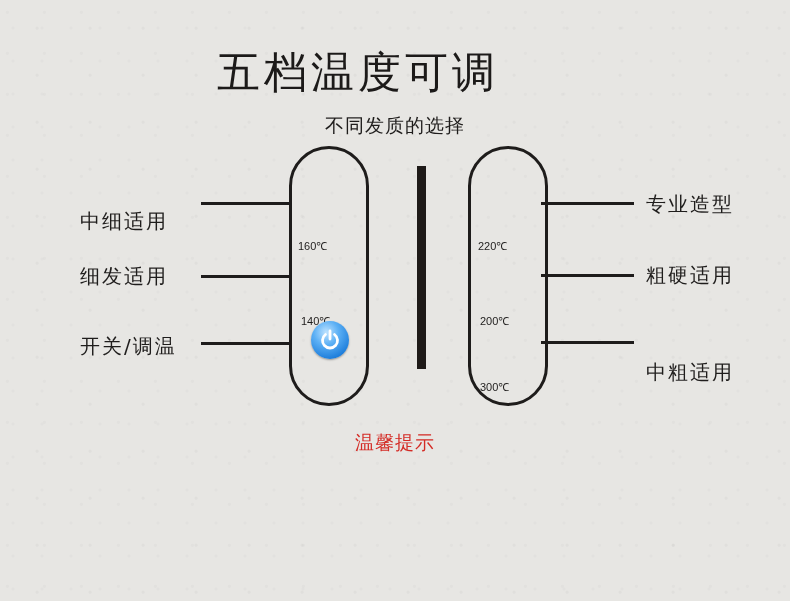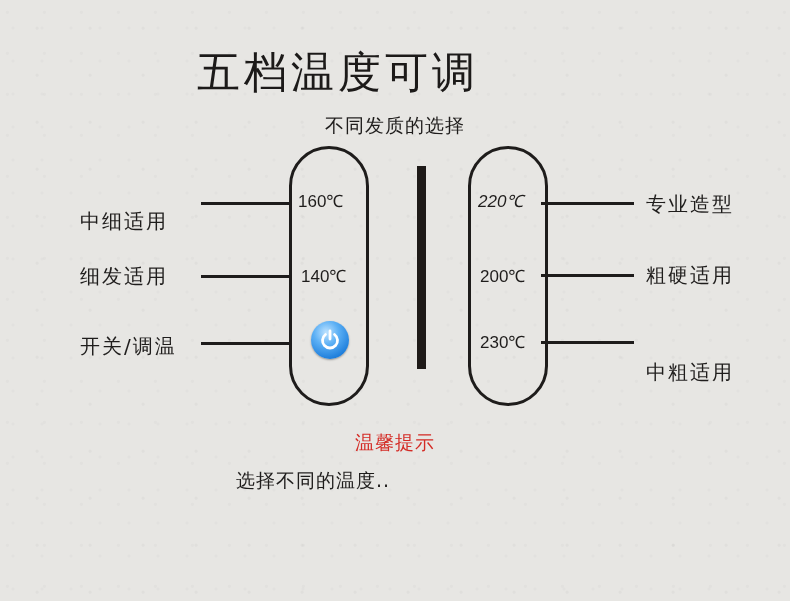--- a/index.html
+++ b/index.html
@@ -8,27 +8,27 @@
     background:#e7e6e3;
     background-image:
       radial-gradient(circle at 20% 30%, rgba(0,0,0,0.025) 0 1px, transparent 2px),
       radial-gradient(circle at 70% 60%, rgba(0,0,0,0.03) 0 1px, transparent 2px),
       radial-gradient(circle at 45% 85%, rgba(0,0,0,0.02) 0 1px, transparent 2px);
     background-size: 37px 41px, 53px 47px, 29px 33px;
     font-family:"DejaVu Sans", "Liberation Sans", sans-serif;
     color:#1f1d1c;
   }
   .abs { position:absolute; }
-  .title { left:0; width:676px; top:44px; text-align:center; font-size:43px; letter-spacing:4px; color:#1c1a19; line-height:56px; }
+  .title { left:0; width:676px; top:44px; text-align:center; font-size:43px; letter-spacing:4px; color:#1c1a19; line-height:56px;padding-left:20px; }
   .subtitle { left:0; width:790px; top:112px; text-align:center; font-size:19px; letter-spacing:1px; line-height:26px; }
   .capsule { border:3px solid #1e1c1b; border-radius:40px; box-sizing:border-box; }
   .divider { background:#1e1a18; }
   .line { height:2.5px; background:#1e1c1b; }
   .label { font-size:20px; letter-spacing:2px; line-height:26px; white-space:nowrap; }
-  .temp { font-family:"Liberation Sans", sans-serif; font-size:17px; line-height:22px; white-space:nowrap; color:#1f1d1c; }
+  .temp { font-family:"Liberation Sans", sans-serif; font-size:11px; line-height:22px; white-space:nowrap; color:#1f1d1c;margin-top:44px; }
   .power-btn {
     width:38px; height:38px; border-radius:50%;
     background: radial-gradient(circle at 40% 30%, #bfe3ff 0%, #5cb0f5 35%, #1f7fdc 75%, #1766c0 100%);
     box-shadow: 0 1px 2px rgba(0,0,0,0.35);
     display:flex; align-items:center; justify-content:center;
   }
   .tips-title { left:0; width:790px; top:429px; text-align:center; font-size:19px; color:#d42b25; letter-spacing:1px; line-height:26px; }
   .tips { left:236px; top:467px; font-size:19px; line-height:27px; letter-spacing:1px; color:#1f1d1c; white-space:nowrap; }
 </style>
 </head>
@@ -53,28 +53,27 @@
   <svg width="24" height="24" viewBox="0 0 24 24">
     <path d="M7.5 6.5 A7.5 7.5 0 1 0 16.5 6.5" fill="none" stroke="#ffffff" stroke-width="2.8" stroke-linecap="round"></path>
     <line x1="12" y1="3" x2="12" y2="11" stroke="#ffffff" stroke-width="2.8" stroke-linecap="round"></line>
   </svg>
 </div>
 
 <div class="abs divider" style="left:417px;top:166px;width:9px;height:203px;"></div>
 
 <div class="abs capsule" style="left:468px;top:146px;width:80px;height:260px;"></div>
 
-<div class="abs temp" style="left:478px;top:191px;font-style:italic;">220℃</div>
+<div class="abs temp" style="left:478px;top:191px;">220℃</div>
 <div class="abs line" style="left:541px;top:202px;width:93px;"></div>
 <div class="abs label" style="left:646px;top:191px;">专业造型</div>
 
 <div class="abs temp" style="left:480px;top:266px;">200℃</div>
 <div class="abs line" style="left:541px;top:274px;width:93px;"></div>
 <div class="abs label" style="left:646px;top:262px;">粗硬适用</div>
 
-<div class="abs temp" style="left:480px;top:332px;">230℃</div>
+<div class="abs temp" style="left:480px;top:332px;">300℃</div>
 <div class="abs line" style="left:541px;top:341px;width:93px;"></div>
 <div class="abs label" style="left:646px;top:332px;margin-top:27px;">中粗适用</div>
 
 <div class="abs tips-title">温馨提示</div>
 <div class="abs tips">
-  <div>选择不同的温度..</div>
 </div>
 
 </body></html>

